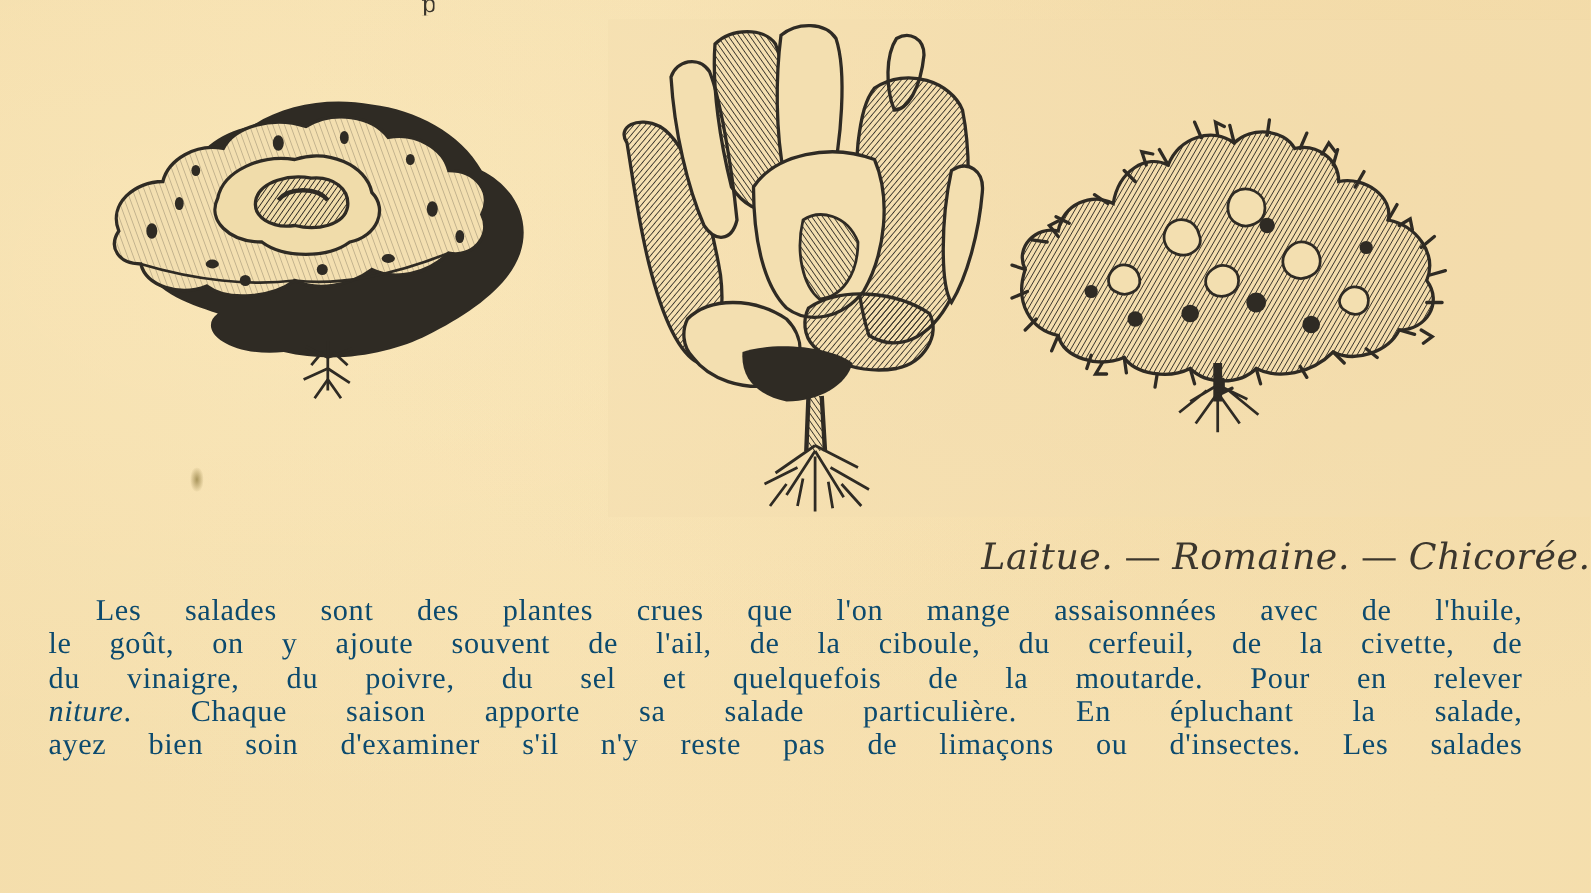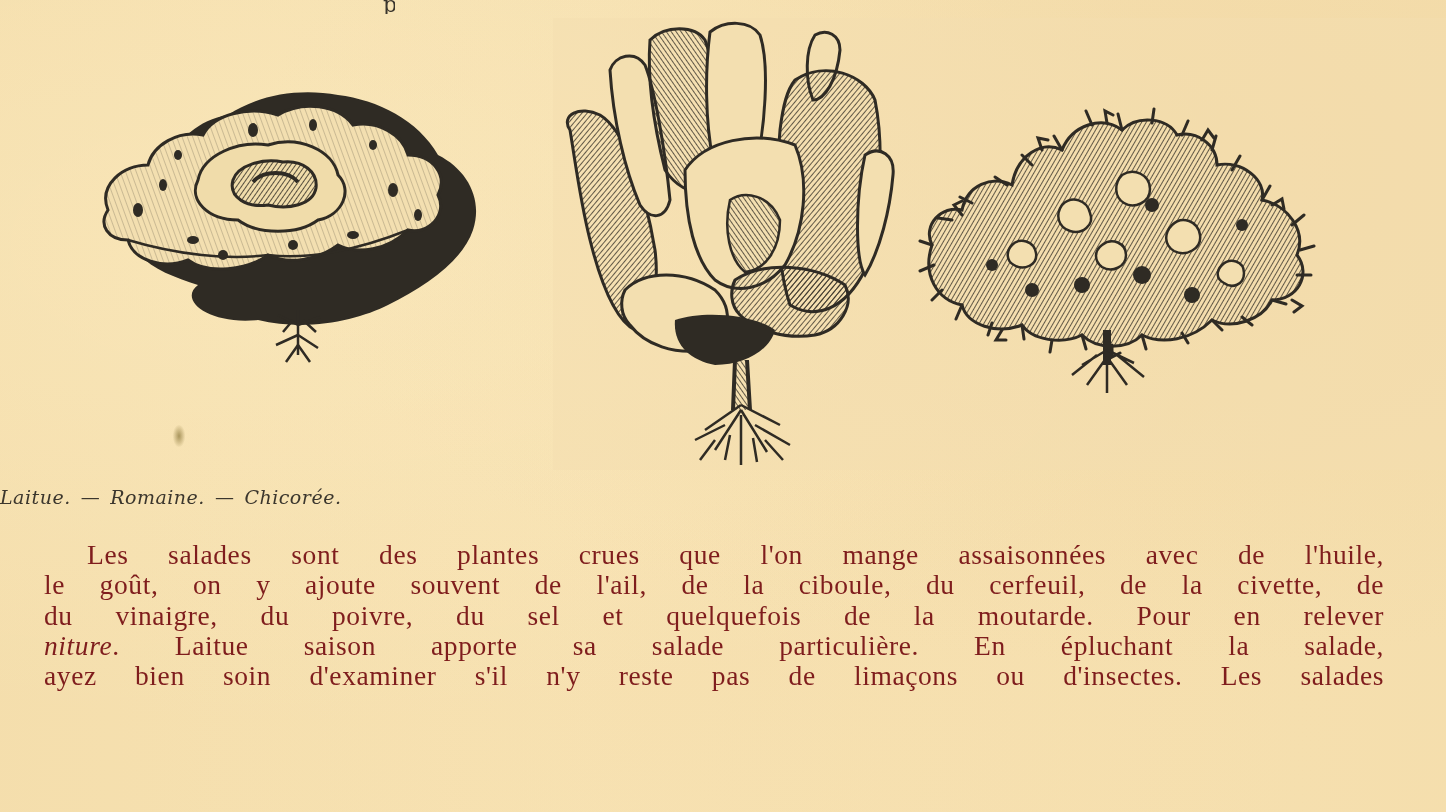--- a/index.html
+++ b/index.html
@@ -53,38 +53,38 @@
     }
     .fig-laitue { left: 88px; top: 70px; width: 402px; height: 300px; }
     .fig-romaine { left: 555px; top: 20px; width: 350px; height: 450px; }
     .fig-chicoree { left: 912px; top: 95px; width: 420px; height: 300px; }
     .figure svg { width: 100%; height: 100%; display: block; }
 
     .caption {
       position: absolute;
       left: 0; width: 1446px;
       top: 486px;
-      text-align: left;
+      text-align: right;
       font-family: "DejaVu Serif", "Liberation Serif", serif;
       font-style: italic;
-      font-size: 19px;
+      font-size: 33px;
       letter-spacing: 0.5px;
       color: #3b362d;
     }
     .caption .sep { font-style: normal; margin: 0 10px; }
 
     .body-text {
       position: absolute;
       left: 44px;
       top: 540px;
       width: 1340px;
       font-family: "Liberation Serif", "DejaVu Serif", serif;
       font-size: 27.5px;
       line-height: 30.3px;
-      color: #7f1d1d;
+      color: #0c4a6e;
       letter-spacing: 0.6px;
     }
     .line {
       display: block;
       white-space: nowrap;
       text-align: justify;
       text-align-last: justify;
     }
     .line.first { padding-left: 43px; }
     .line.last { text-align-last: left; }
@@ -221,15 +221,15 @@
 </div>
 
 <div class="caption">
   <span>Laitue.</span><span class="sep">—</span><span>Romaine.</span><span class="sep">—</span><span>Chicorée.</span>
 </div>
 
 <div class="body-text">
   <span class="line first">Les salades sont des plantes crues que l'on mange assaisonnées avec de l'huile,</span>
   <span class="line">le goût, on y ajoute souvent de l'ail, de la ciboule, du cerfeuil, de la civette, de</span>
   <span class="line">du vinaigre, du poivre, du sel et quelquefois de la moutarde. Pour en relever</span>
-  <span class="line"><i>niture</i><span>. Laitue saison apporte sa salade particulière. En épluchant la salade,</span></span>
+  <span class="line"><i>niture</i><span>. Chaque saison apporte sa salade particulière. En épluchant la salade,</span></span>
   <span class="line">ayez bien soin d'examiner s'il n'y reste pas de limaçons ou d'insectes. Les salades</span>
 </div>
 
 </body></html>

